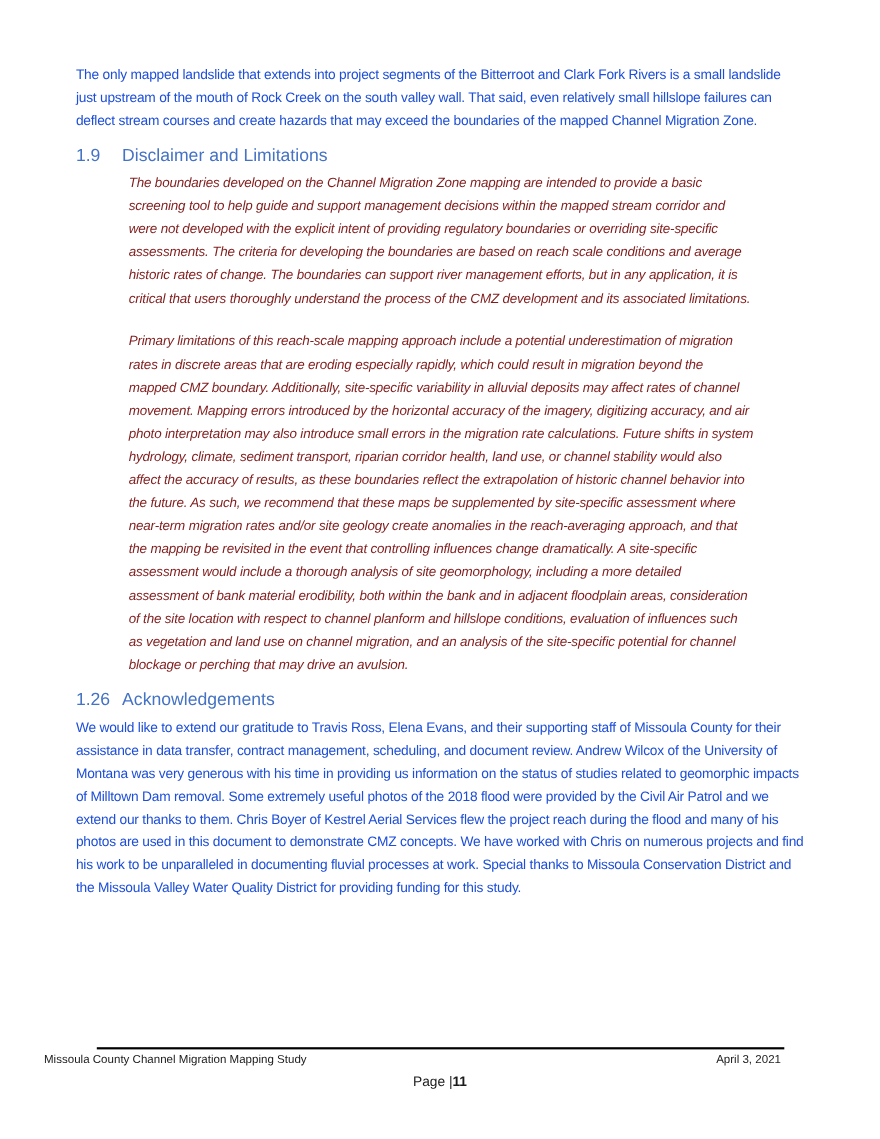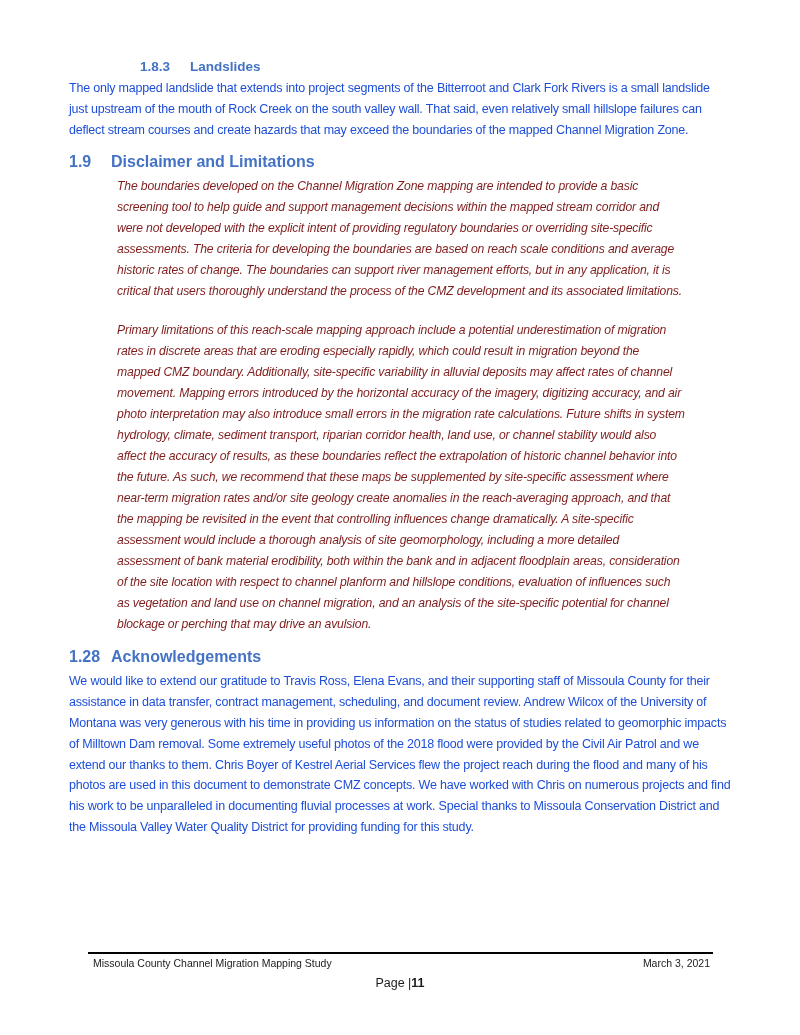--- a/index.html
+++ b/index.html
@@ -18,21 +18,21 @@
     margin: 0 0 3px 71px;
     font-size: 13.5px;
     font-weight: bold;
     color: var(--heading-blue, #4472C4);
     line-height: 17px;
   }
   .h3 .sec-num { display: inline-block; min-width: 50px; }
   .h2 {
     margin: 12px 0 5px 0;
     font-size: 16px;
-    font-weight: bold;
+    font-weight: normal;
     color: var(--heading-blue, #4472C4);
     line-height: 19px;
   }
   .h2 .sec-num { display: inline-block; min-width: 42px; }
   .body-para {
     margin: 0;
     font-size: 12.5px;
     line-height: 20.8px;
     letter-spacing: -0.2px;
     color: #1d4ed8;
@@ -54,63 +54,60 @@
   }
   .footer-rule {
     margin-left: 88px;
     width: 625px;
     border-top: 2px solid #000000;
     height: 0;
   }
   .footer-row {
     display: flex;
     justify-content: space-between;
-    padding: 3px 90px 0 93px;
+    padding: 3px 90px 0 40px;
     font-size: 10.5px;
     line-height: 13px;
     color: #1b1b1b;
   }
   .footer-page {
     text-align: center;
     font-size: 12.5px;
     margin-top: 6px;
     color: #1b1b1b;
   }
   .footer-page .pg-label { margin-right: 0; }
   .footer-page .pg-num { font-weight: bold; text-align: center; }
 </style>
 </head>
 <body>
 
 <div class="page">
 
-  <h3 class="h3">
-    <span class="sec-num">1.8.3</span><span>Landslides</span>
-  </h3>
 
   <p class="body-para">The only mapped landslide that extends into project segments of the Bitterroot and Clark Fork Rivers is a small landslide just upstream of the mouth of Rock Creek on the south valley wall. That said, even relatively small hillslope failures can deflect stream courses and create hazards that may exceed the boundaries of the mapped Channel Migration Zone.</p>
 
   <h2 class="h2">
     <span class="sec-num">1.9</span><span>Disclaimer and Limitations</span>
   </h2>
 
   <p class="quote-para">The boundaries developed on the Channel Migration Zone mapping are intended to provide a basic screening tool to help guide and support management decisions within the mapped stream corridor and were not developed with the explicit intent of providing regulatory boundaries or overriding site-specific assessments. The criteria for developing the boundaries are based on reach scale conditions and average historic rates of change. The boundaries can support river management efforts, but in any application, it is critical that users thoroughly understand the process of the CMZ development and its associated limitations.</p>
 
   <p class="quote-para last">Primary limitations of this reach-scale mapping approach include a potential underestimation of migration rates in discrete areas that are eroding especially rapidly, which could result in migration beyond the mapped CMZ boundary. Additionally, site-specific variability in alluvial deposits may affect rates of channel movement. Mapping errors introduced by the horizontal accuracy of the imagery, digitizing accuracy, and air photo interpretation may also introduce small errors in the migration rate calculations. Future shifts in system hydrology, climate, sediment transport, riparian corridor health, land use, or channel stability would also affect the accuracy of results, as these boundaries reflect the extrapolation of historic channel behavior into the future. As such, we recommend that these maps be supplemented by site-specific assessment where near-term migration rates and/or site geology create anomalies in the reach-averaging approach, and that the mapping be revisited in the event that controlling influences change dramatically. A site-specific assessment would include a thorough analysis of site geomorphology, including a more detailed assessment of bank material erodibility, both within the bank and in adjacent floodplain areas, consideration of the site location with respect to channel planform and hillslope conditions, evaluation of influences such as vegetation and land use on channel migration, and an analysis of the site-specific potential for channel blockage or perching that may drive an avulsion.</p>
 
   <h2 class="h2">
-    <span class="sec-num">1.28</span><span>Acknowledgements</span>
+    <span class="sec-num">1.26</span><span>Acknowledgements</span>
   </h2>
 
   <p class="body-para">We would like to extend our gratitude to Travis Ross, Elena Evans, and their supporting staff of Missoula County for their assistance in data transfer, contract management, scheduling, and document review. Andrew Wilcox of the University of Montana was very generous with his time in providing us information on the status of studies related to geomorphic impacts of Milltown Dam removal. Some extremely useful photos of the 2018 flood were provided by the Civil Air Patrol and we extend our thanks to them. Chris Boyer of Kestrel Aerial Services flew the project reach during the flood and many of his photos are used in this document to demonstrate CMZ concepts. We have worked with Chris on numerous projects and find his work to be unparalleled in documenting fluvial processes at work. Special thanks to Missoula Conservation District and the Missoula Valley Water Quality District for providing funding for this study.</p>
 
   <div class="footer">
     <div class="footer-rule"></div>
     <div class="footer-row">
       <span>Missoula County Channel Migration Mapping Study</span>
-      <span>March 3, 2021</span>
+      <span>April 3, 2021</span>
     </div>
     <div class="footer-page">
       <span class="pg-label">Page |</span><span class="pg-num">11</span>
     </div>
   </div>
 
 </div>
 
 </body></html>

